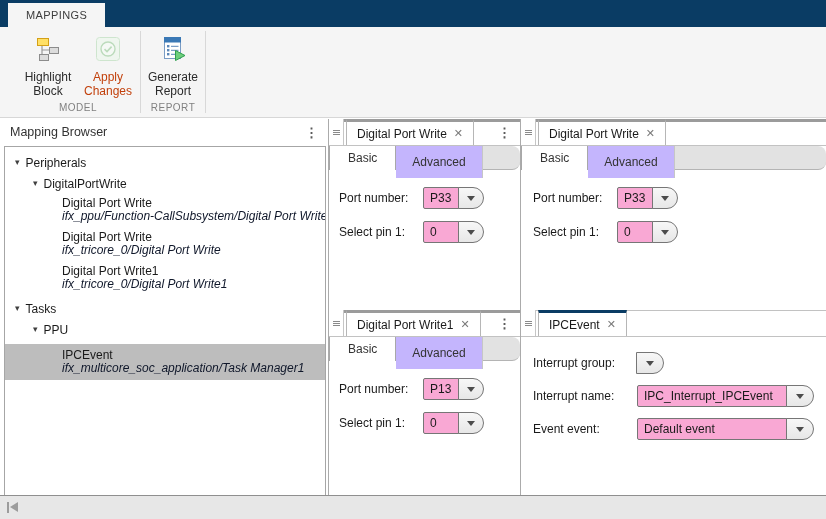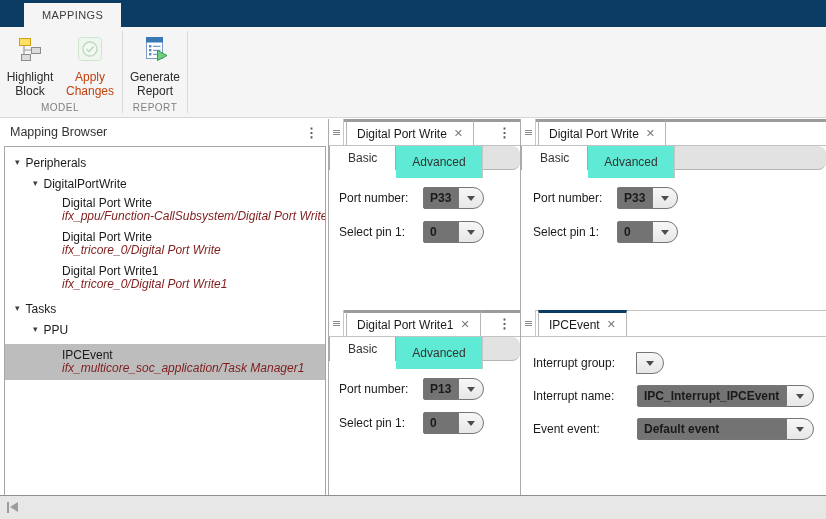--- a/index.html
+++ b/index.html
@@ -2,26 +2,26 @@
 <html><head>
 <meta charset="utf-8">
 <style>
   html,body{margin:0;padding:0;background:#fff;}
   #app{position:relative;width:826px;height:519px;overflow:hidden;background:#fff;
        font-family:"Liberation Sans",sans-serif;font-size:12px;color:#1a1a1a;}
 
   
   .titlebar{position:absolute;top:0;left:0;right:0;height:27px;background:#0a3c64;
             display:flex;align-items:flex-end;}
-  .mappings-tab{margin-left:24px;height:24px;background:#f5f5f5;padding:0 18px;
+  .mappings-tab{margin-left:8px;height:24px;background:#f5f5f5;padding:0 18px;
                 display:flex;align-items:center;font-size:11px;color:#3c3c3c;letter-spacing:.4px;}
 
   
   .toolbar{position:absolute;top:27px;left:0;right:0;height:90px;background:#f5f5f5;
-           border-bottom:1px solid #d7d7d7;display:flex;align-items:stretch;padding-left:0;}
+           border-bottom:1px solid #d7d7d7;display:flex;align-items:stretch;padding-left:18px;}
   .ts-group{display:flex;flex-direction:column;}
   .ts-buttons{flex:1;display:flex;align-items:flex-start;padding-top:8px;}
   .ts-btn{width:60px;display:flex;flex-direction:column;align-items:center;gap:4px;cursor:default;}
   .ts-btn .lbl{font-size:12px;line-height:14px;text-align:center;color:#2b2b2b;}
   .ts-btn.disabled .lbl{color:#c2410c;}
   .ts-btn.disabled svg{opacity:.75;}
   .ts-group-label{text-align:center;font-size:10px;color:#808080;padding-bottom:4px;letter-spacing:.5px;}
   .ts-sep{width:1px;background:#d8d8d8;margin:4px 2px;}
 
   
@@ -31,21 +31,21 @@
   .kebab{color:#5a5a5a;font-size:13px;font-weight:bold;line-height:1;cursor:pointer;}
   .browser-header .kebab{margin-left:auto;}
   .tree{position:absolute;left:4px;top:146px;width:320px;height:345px;border:1px solid #a6a6a6;
         background:#fff;overflow:hidden;padding-top:5px;box-sizing:content-box;}
   .tree-group{height:21px;display:flex;align-items:center;gap:6px;}
   .tree-group.lvl0{padding-left:10px;}
   .tree-group.lvl1{padding-left:28px;}
   .tw{color:#3f3f3f;font-size:9px;line-height:1;}
   .tree-leaf{padding-left:57px;margin:2px 0 7px;}
   .leaf-title{line-height:14px;color:#1a1a1a;}
-  .leaf-path{line-height:13px;font-style:italic;color:#7f1d1d;white-space:nowrap;}
+  .leaf-path{line-height:13px;font-style:italic;color:#0f172a;white-space:nowrap;}
   .tree-leaf.selected{background:#bdbdbd;margin:4px 0 0;padding-top:4px;padding-bottom:5px;}
 
   
   .vdiv{position:absolute;top:119px;width:1px;height:376px;background:#ababab;}
   .vdiv1{left:328px;} .vdiv2{left:520px;}
 
   
   .panel{position:absolute;background:#fff;box-sizing:border-box;}
   .p-tm{left:329px;top:119px;width:191px;height:186px;}
   .p-bm{left:329px;top:310px;width:191px;height:185px;}
@@ -60,35 +60,35 @@
             justify-content:center;background:#fff;position:relative;z-index:2;}
   .grip{width:7px;height:1px;background:#8a8a8a;box-shadow:0 -2px 0 #8a8a8a,0 2px 0 #8a8a8a;}
   .doc-tab{position:relative;z-index:1;display:flex;align-items:center;gap:7px;padding:0 10px;
            background:#fff;border-left:1px solid #b6b6b6;border-right:1px solid #b6b6b6;
            border-top:3px solid #9b9b9b;margin-left:2px;cursor:pointer;}
   .tabbar.focused .doc-tab{border-top-color:#0a3c64;}
   .doc-tab .close{color:#7a7a7a;font-size:11px;line-height:1;cursor:pointer;}
   .tabbar .kebab{margin-left:auto;margin-right:9px;align-self:center;z-index:1;}
 
   .subtabs{height:23px;background:#e2e2e2;border-bottom:1px solid #b4b4b4;display:flex;border-radius:8px;}
-  .subtab{padding:16px 16px;display:flex;align-items:center;color:#333;background:#5eead4;
+  .subtab{padding:16px 16px;display:flex;align-items:center;color:#333;background:#c4b5fd;
           border-right:1px solid #c6c6c6;cursor:pointer;}
   .subtab.active{background:#fff;border-left:1px solid #a8a8a8;border-right:1px solid #a8a8a8;
                  margin-bottom:-1px;padding:0 18px;}
 
   .content{padding:17px 8px 0 10px;}
   .p-tr .content{padding-left:12px;}
   .p-br .content{padding:15px 8px 0 12px;}
   .frow{display:flex;align-items:center;margin-bottom:12px;}
   .p-br .frow{margin-bottom:11px;}
   .flabel{width:84px;flex:none;}
   .p-br .flabel{width:104px;}
   .dd{display:flex;height:22px;flex:none;}
-  .dd-val{border:1px solid #767676;background:#737373;display:flex;align-items:center;
-          padding:0 6px;box-sizing:border-box;border-radius:2px 0 0 2px;white-space:nowrap;font-weight:bold;}
+  .dd-val{border:1px solid #767676;background:#f9a8d4;display:flex;align-items:center;
+          padding:0 6px;box-sizing:border-box;border-radius:2px 0 0 2px;white-space:nowrap;}
   .dd-val.w36{width:36px;}
   .dd-val.w150{width:150px;}
   .dd-btn{width:24px;flex:none;border:1px solid #767676;border-left:1px solid #767676;
           margin-left:-1px;background:linear-gradient(#f7f7f7,#e7e7e7);
           border-radius:0 11px 11px 0;display:flex;align-items:center;justify-content:center;cursor:pointer;}
   .p-br .dd-btn{width:26px;}
   .dd-arrow{width:0;height:0;border-left:4px solid transparent;border-right:4px solid transparent;
             border-top:5px solid #4c4c4c;}
 
   

